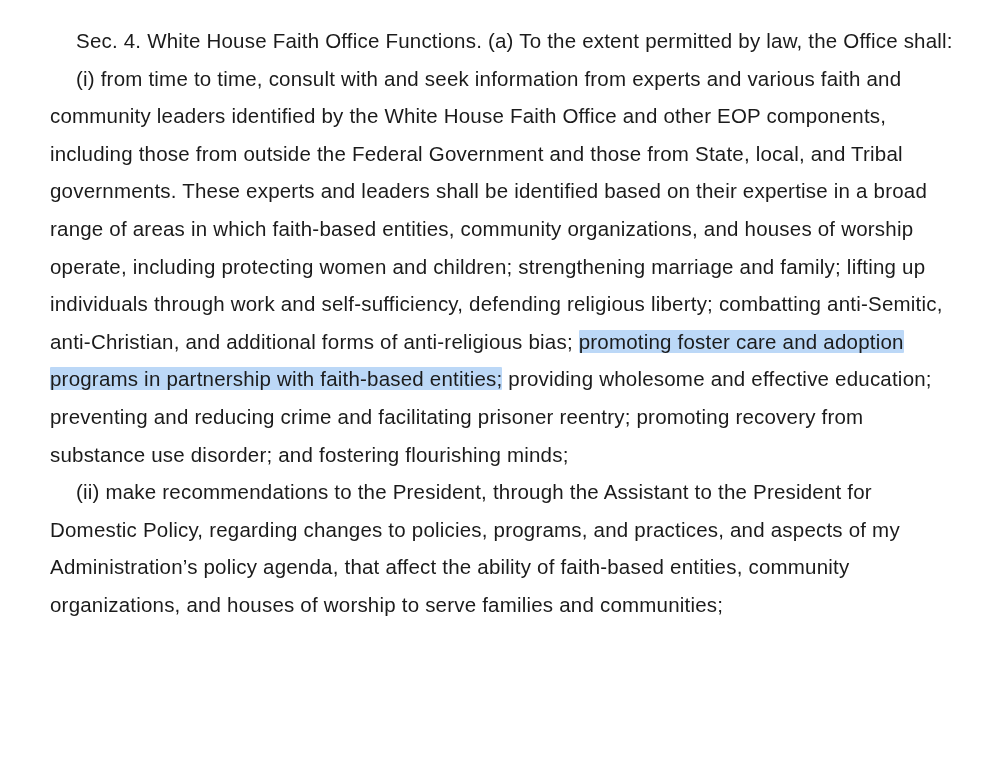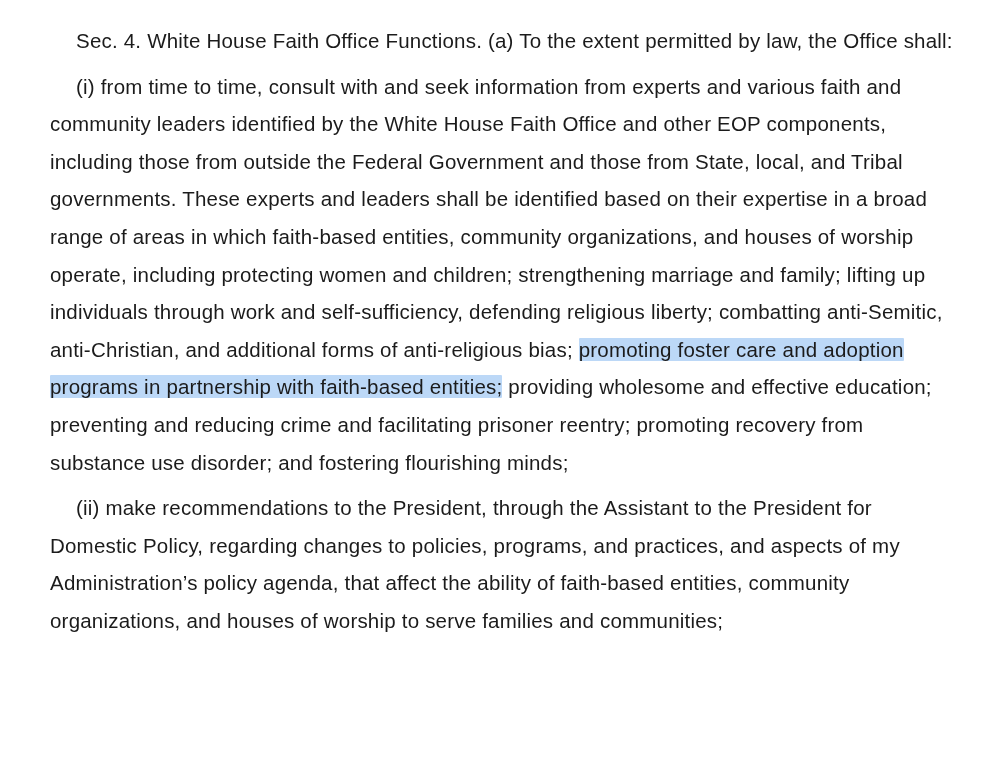--- a/index.html
+++ b/index.html
@@ -25,21 +25,21 @@
     font-size: 20.5px;
     line-height: 37.6px;
     letter-spacing: 0.01em;
     text-align: left;
   }
   .para {
     margin: 0;
     text-indent: 26px;
   }
   .para + .para {
-    margin-top: 8px;
+    margin-top: 0;
   }
   .hl {
     background: #bcd8f7;
     border-radius: 1px;
     box-decoration-break: clone;
     -webkit-box-decoration-break: clone;
   }
 </style>
 </head>
 <body>

